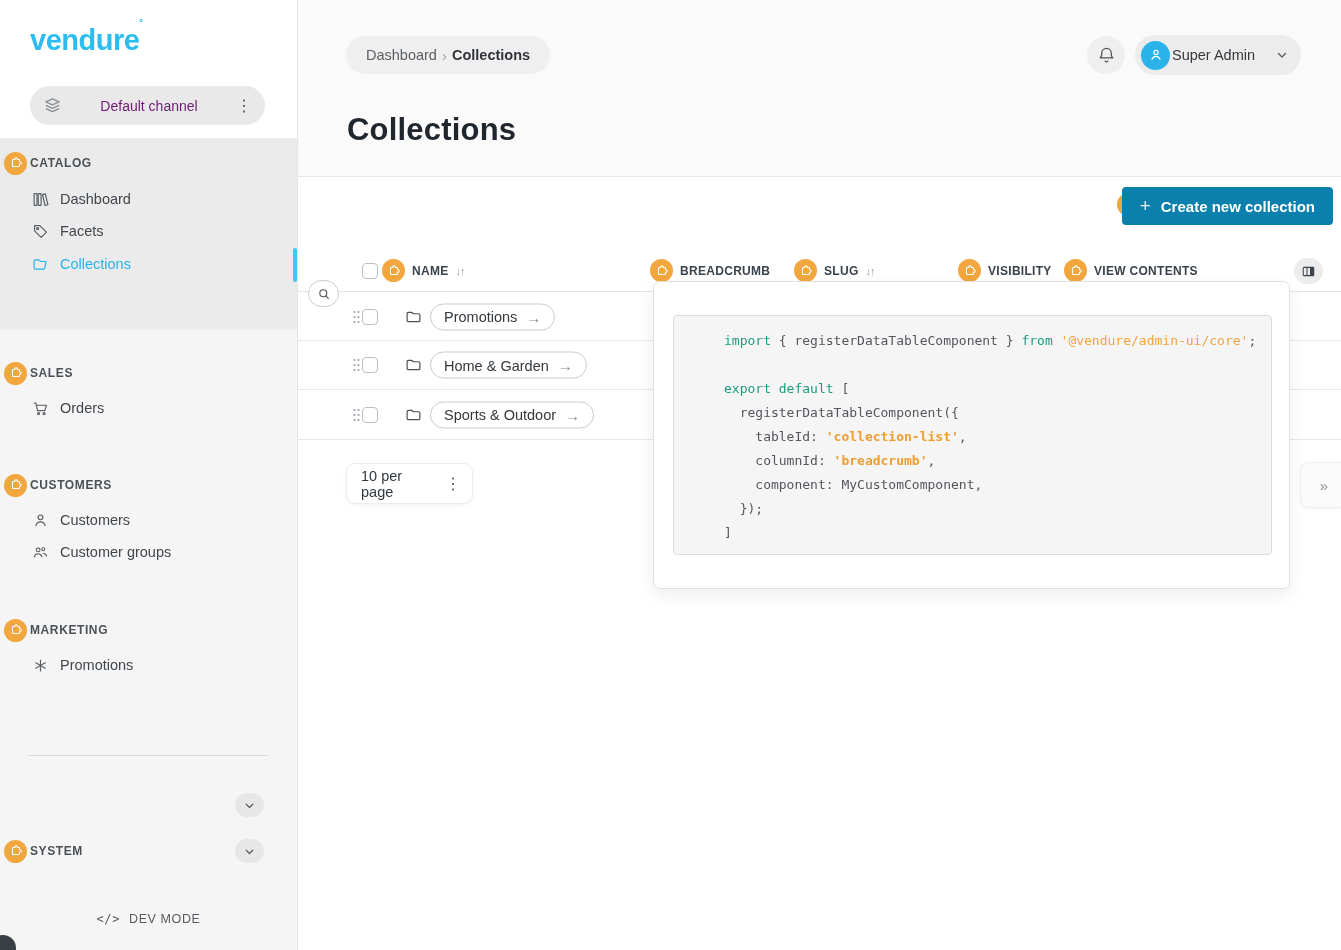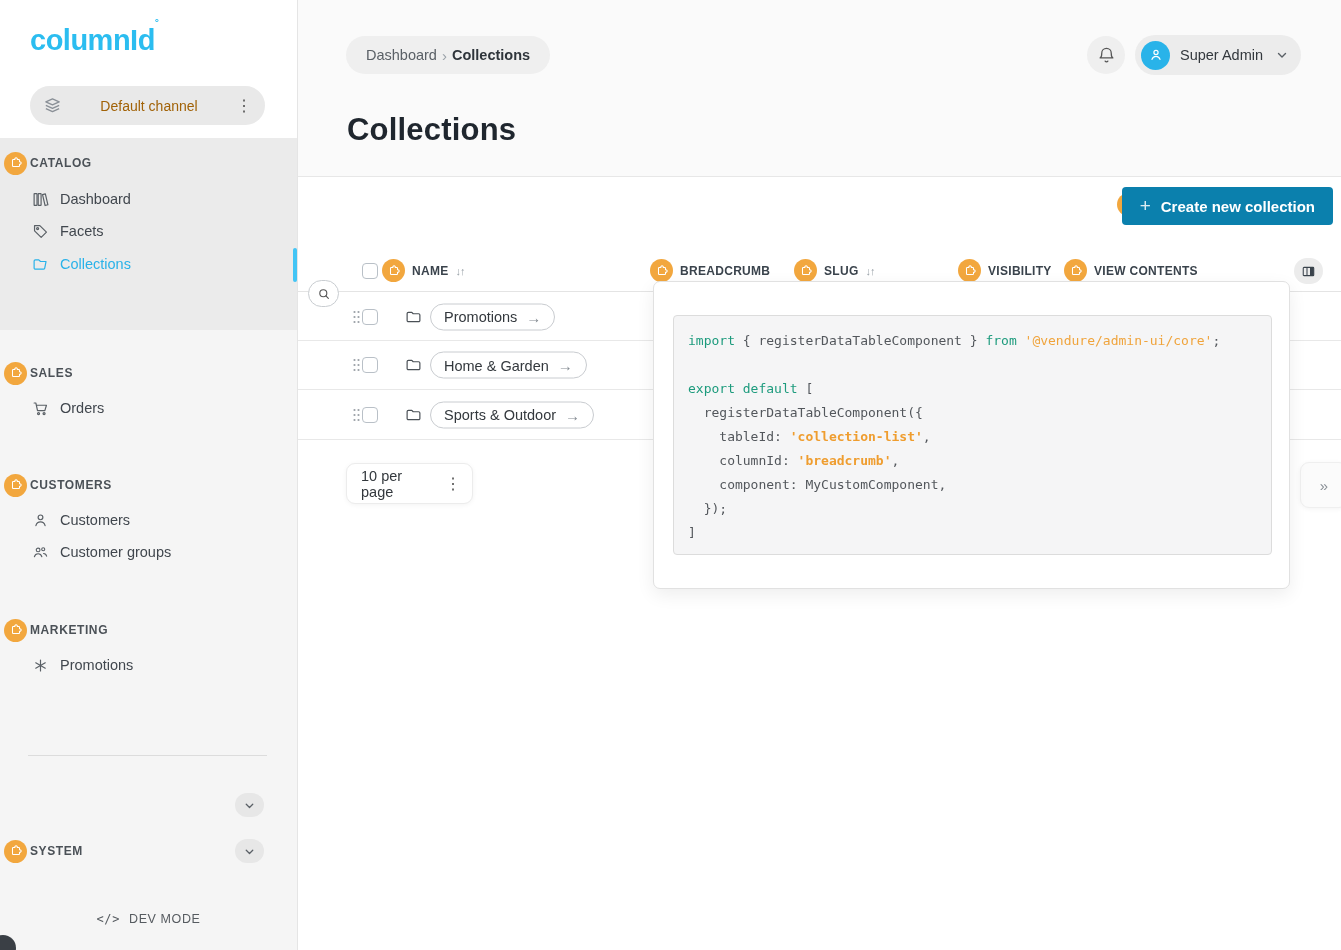--- a/index.html
+++ b/index.html
@@ -10,21 +10,21 @@
 
   
   #sidebar { position:absolute; left:0; top:0; width:298px; height:950px;
              background:#fff; border-right:1px solid #e5e5e5; z-index:5; }
   .logo { position:absolute; left:30px; top:24px; font-size:29px; font-weight:700;
           color:#2bbdf0; letter-spacing:-0.5px; }
   .logo sup { font-size:13px; top:-10px; position:relative; }
   .channel { position:absolute; left:30px; top:86px; width:235px; height:39px;
              background:#e9e9e9; border-radius:20px; display:flex; align-items:center;
              padding:0 13px; color:#5a6066; cursor:pointer; }
-  .channel .lbl { flex:1; text-align:center; font-size:14px; color:#a16207; }
+  .channel .lbl { flex:1; text-align:center; font-size:14px; color:#701a75; }
   .side-nav { position:absolute; top:138px; left:0; right:0; bottom:0; background:#f5f5f5; }
   .active-block { position:absolute; top:0; left:0; right:0; height:192px; background:#ebebeb; }
   .nav-row { position:absolute; left:0; width:100%; height:28px; display:flex; align-items:center; }
   .sec { padding-left:30px; }
   .sec .slabel { font-size:12px; font-weight:700; color:#4b5157; letter-spacing:0.6px; }
   .badge { width:23px; height:23px; border-radius:50%; background:#f2a73e;
            display:flex; align-items:center; justify-content:center; flex:none; cursor:pointer; }
   .sec .badge, .hdr-badge { position:absolute; }
   .sec .badge { left:4px; }
   .item { padding-left:32px; gap:11px; font-size:14.5px; color:#41474e; cursor:pointer; }
@@ -50,21 +50,21 @@
   .crumb { position:absolute; left:48px; top:36px; height:38px; border-radius:19px;
            background:#efefef; display:flex; align-items:center; padding:0 20px; gap:5px;
            font-size:14.5px; color:#5a6066; }
   .crumb .link { cursor:pointer; }
   .crumb .sep { color:#9aa1a8; font-size:15px; }
   .crumb .current { color:#2f353b; font-weight:600; cursor:pointer; }
   .bell { position:absolute; left:789px; top:36px; width:38px; height:38px; border-radius:50%;
           background:#efefef; display:flex; align-items:center; justify-content:center;
           color:#555; cursor:pointer; }
   .userpill { position:absolute; left:837px; top:35px; width:166px; height:40px; border-radius:20px;
-              background:#ececec; display:flex; align-items:center; gap:10px; padding:0 12px 0 6px;
+              background:#ececec; display:flex; align-items:center; gap:2px; padding:0 12px 0 6px;
               cursor:pointer; }
   .avatar { width:29px; height:29px; border-radius:50%; background:#29b3e9;
             display:flex; align-items:center; justify-content:center; color:#fff; }
   .userpill .name { font-size:14.5px; color:#33383d; flex:1; }
   .userpill svg, .chev-pill svg { color:#5a6066; }
   h1.title { position:absolute; left:49px; top:112px; font-size:31px; font-weight:700;
              color:#1f262e; letter-spacing:0.2px; }
   .create { position:absolute; right:8px; top:187px; height:38px; background:#0b80ad;
             border:none; border-radius:4px; color:#fff; font-size:15px; font-weight:600;
             display:flex; align-items:center; gap:10px; padding:0 18px;
@@ -106,28 +106,28 @@
                 display:flex; align-items:center; justify-content:center; color:#8a9097;
                 font-size:15px; cursor:pointer; }
 
   
   .popover { position:absolute; left:355px; top:281px; width:637px; height:308px; background:#fff;
              border:1px solid #e1e1e1; border-radius:7px; box-shadow:0 6px 18px rgba(0,0,0,.07);
              z-index:4; padding:33px 17px 33px 19px; }
   .codeblock { width:100%; height:100%; background:#f5f5f6; border:1px solid #dcdcdc; border-radius:4px;
                padding:13px 10px 13px 14px; font-family:"DejaVu Sans Mono","Liberation Mono",monospace;
                font-size:13px; color:#53575c; overflow:hidden; }
-  .code-line { height:24px; line-height:24px; white-space:pre; }
+  .code-line { height:24px; line-height:24px; white-space:pre;margin-left:36px; }
   .tok-k { color:#1d9b7d; } .tok-s { color:#f0a43c; } .tok-sb { color:#ef9d2f; font-weight:700; }
 </style>
 </head>
 <body>
 
 <aside id="sidebar">
-  <div class="logo"><span>columnId</span><sup>˚</sup></div>
+  <div class="logo"><span>vendure</span><sup>˚</sup></div>
 
   <div class="channel">
     <span>
       <svg width="19" height="19" viewBox="0 0 20 20" fill="none" stroke="#8a9097" stroke-width="1.4" stroke-linejoin="round">
           <path d="M10 3l7 3.2-7 3.2-7-3.2z"></path>
           <path d="M3 9.8l7 3.2 7-3.2"></path>
           <path d="M3 13.2l7 3.2 7-3.2"></path>
         </svg>
     </span>
     <span class="lbl">Default channel</span>

